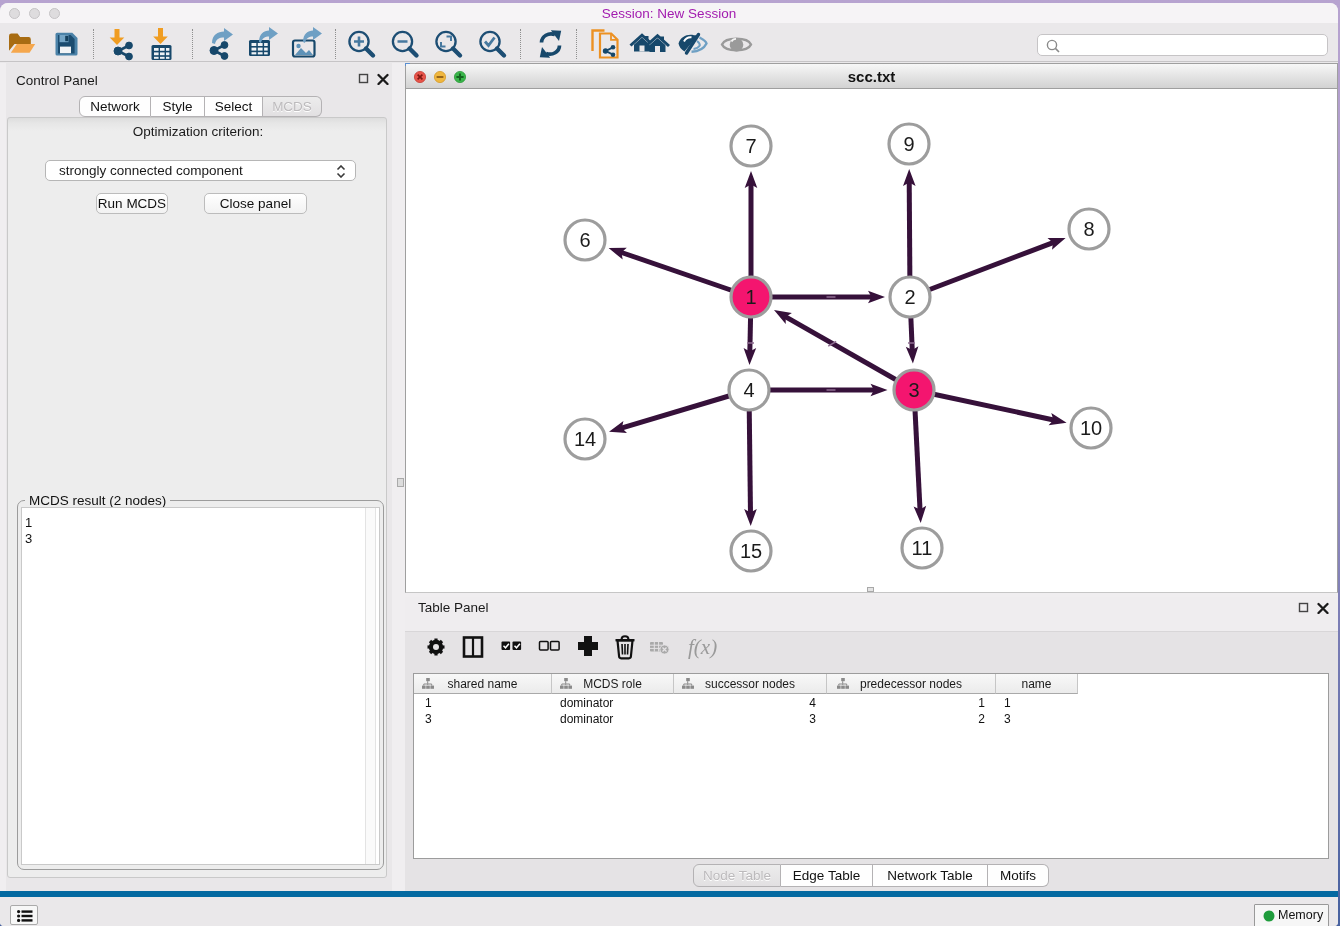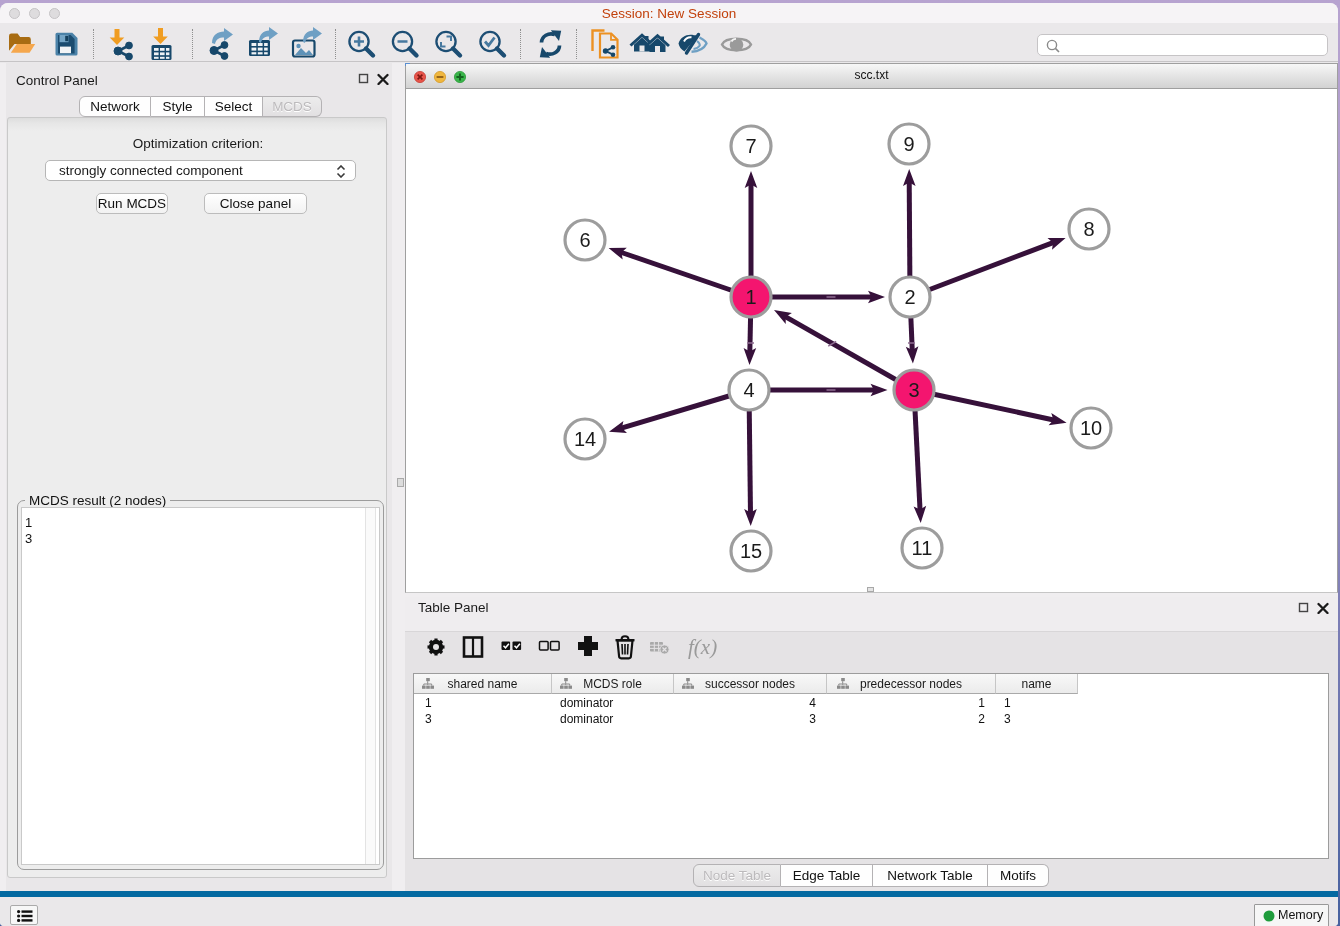--- a/index.html
+++ b/index.html
@@ -2,51 +2,51 @@
 <html><head>
 <meta charset="utf-8">
 <style>
 *{margin:0;padding:0;box-sizing:border-box;}
 html,body{width:1340px;height:926px;overflow:hidden;}
 body{font-family:"Liberation Sans",sans-serif;background:linear-gradient(180deg,#b7a3d0 0%,#a795c7 40%,#47619f 100%);position:relative;}
 .abs{position:absolute;}
 #win{position:absolute;left:0;top:3px;width:1338px;height:923px;background:#eae8ea;border-radius:8px 8px 4px 4px;overflow:hidden;}
 
 #titlebar{position:absolute;left:0;top:0;width:1338px;height:20px;background:#f6f4f6;}
-#titlebar .t{position:absolute;left:0;right:0;top:2.5px;text-align:center;font-size:13.5px;color:#c2410c;}
+#titlebar .t{position:absolute;left:0;right:0;top:2.5px;text-align:center;font-size:13.5px;color:#a21caf;}
 .tl{position:absolute;top:4.5px;width:11px;height:11px;border-radius:50%;background:#dedcde;border:1px solid #c5c3c5;}
 
 #toolbar{position:absolute;left:0;top:20px;width:1338px;height:39px;background:#eae8ea;border-bottom:1px solid #c6c4c6;}
 .sep{position:absolute;top:6px;height:30px;width:0;border-left:1px dotted #8f8f8f;}
 #search{position:absolute;left:1037px;top:11px;width:291px;height:22px;background:#fff;border:1px solid #c6c4c6;border-radius:5px;}
 
 #cpanel{position:absolute;left:0;top:60px;width:392px;height:828px;background:#e9e7e9;}
 #cpanel .hdr{position:absolute;left:16px;top:10px;font-size:13.5px;color:#1a1a1a;}
 .tabbar{position:absolute;display:flex;height:21px;}
 .tab{height:21px;line-height:20px;font-size:13.5px;text-align:center;background:#fefefe;border:1px solid #b4b2b4;border-left:none;color:#111;padding:0 0;}
 .tab.first{border-left:1px solid #b4b2b4;border-radius:6px 0 0 6px;}
 .tab.last{border-radius:0 6px 6px 0;}
 .tab.sel{background:linear-gradient(#ececec,#e2e0e2);color:#bcbabc;text-shadow:0 1px 0 #fff;}
 #tabpane{position:absolute;left:7px;top:54px;width:380px;height:761px;background:linear-gradient(180deg,#dddddd 0,#e6e6e6 5px,#ededed 13px);border:1px solid #c9c9c9;border-radius:3px;}
-#optlabel{position:absolute;left:0;width:380px;top:6px;text-align:center;font-size:13.5px;color:#1a1a1a;margin-top:12px;}
+#optlabel{position:absolute;left:0;width:380px;top:6px;text-align:center;font-size:13.5px;color:#1a1a1a;}
 #dropdown{position:absolute;left:37px;top:42px;width:311px;height:21px;background:#fff;border:1px solid #b6b6b6;border-radius:5px;font-size:13.5px;line-height:19px;color:#1a1a1a;padding-left:13px;}
 .btn{position:absolute;top:75px;height:21px;background:linear-gradient(#fff,#f2f2f2);border:1px solid #bcbcbc;border-radius:5px;font-size:13.5px;text-align:center;line-height:19px;color:#111;}
 #fieldset{position:absolute;left:9px;top:382px;width:367px;height:370px;border:1px solid #9c9c9c;border-radius:7px;}
 #fieldset .legend{position:absolute;left:7px;top:-8px;background:#ededed;padding:0 4px;font-size:13.5px;color:#111;}
 #fieldset .inner{position:absolute;left:3px;top:6px;width:359px;height:358px;background:#fff;border:1px solid #c9c9c9;font-size:13px;color:#111;line-height:16px;padding:7px 0 0 3px;}
 #fieldset .sb{position:absolute;right:7px;top:7px;width:11px;height:356px;background:#fafafa;border-left:1px solid #e3e3e3;border-right:1px solid #e3e3e3;}
 
 #vsplit{position:absolute;left:392px;top:60px;width:13px;height:828px;background:#f0eef0;}
 #vhandle{position:absolute;left:5px;top:415px;width:7px;height:9px;background:#dcdcdc;border:1px solid #aaa;}
 #hsplit{position:absolute;left:405px;top:590px;width:933px;height:4px;background:#f0eef0;}
 
 
 #netwin{position:absolute;left:405px;top:60px;width:933px;height:530px;border:1px solid #9f9f9f;border-bottom-color:#c6c6c6;background:#fff;}
 #nettitle{position:absolute;left:0;top:0;width:931px;height:25px;background:linear-gradient(#f7f7f7,#d2d2d2);border-bottom:1px solid #9f9f9f;}
-#nettitle .t{position:absolute;left:0;right:0;top:4px;text-align:center;font-size:12px;font-weight:400;color:#111;}
+#nettitle .t{position:absolute;left:0;right:0;top:4px;text-align:center;font-size:15px;font-weight:700;color:#111;}
 #graph{position:absolute;left:-1px;top:25px;}
 .nl{font-size:20px;fill:#1b1b1b;text-anchor:middle;dominant-baseline:central;font-family:"Liberation Sans",sans-serif;}
 
 #tpanel{position:absolute;left:405px;top:594px;width:933px;height:294px;background:#efedef;}
 #tpanel .hdr{position:absolute;left:13px;top:3px;font-size:13.5px;color:#1a1a1a;}
 #ttable{position:absolute;left:8px;top:76px;width:916px;height:186px;background:#fff;border:1px solid #9c9c9c;}
 .th{position:absolute;top:0;height:20px;background:linear-gradient(#f8f8f8,#ebebeb);border-right:1px solid #c6c6c6;border-bottom:1px solid #a9a9a9;font-size:12px;color:#1a1a1a;text-align:center;line-height:20px;}
 .td{position:absolute;font-size:12px;color:#111;height:16px;line-height:16px;}
 .btabs{position:absolute;top:267px;display:flex;height:23px;}
 

